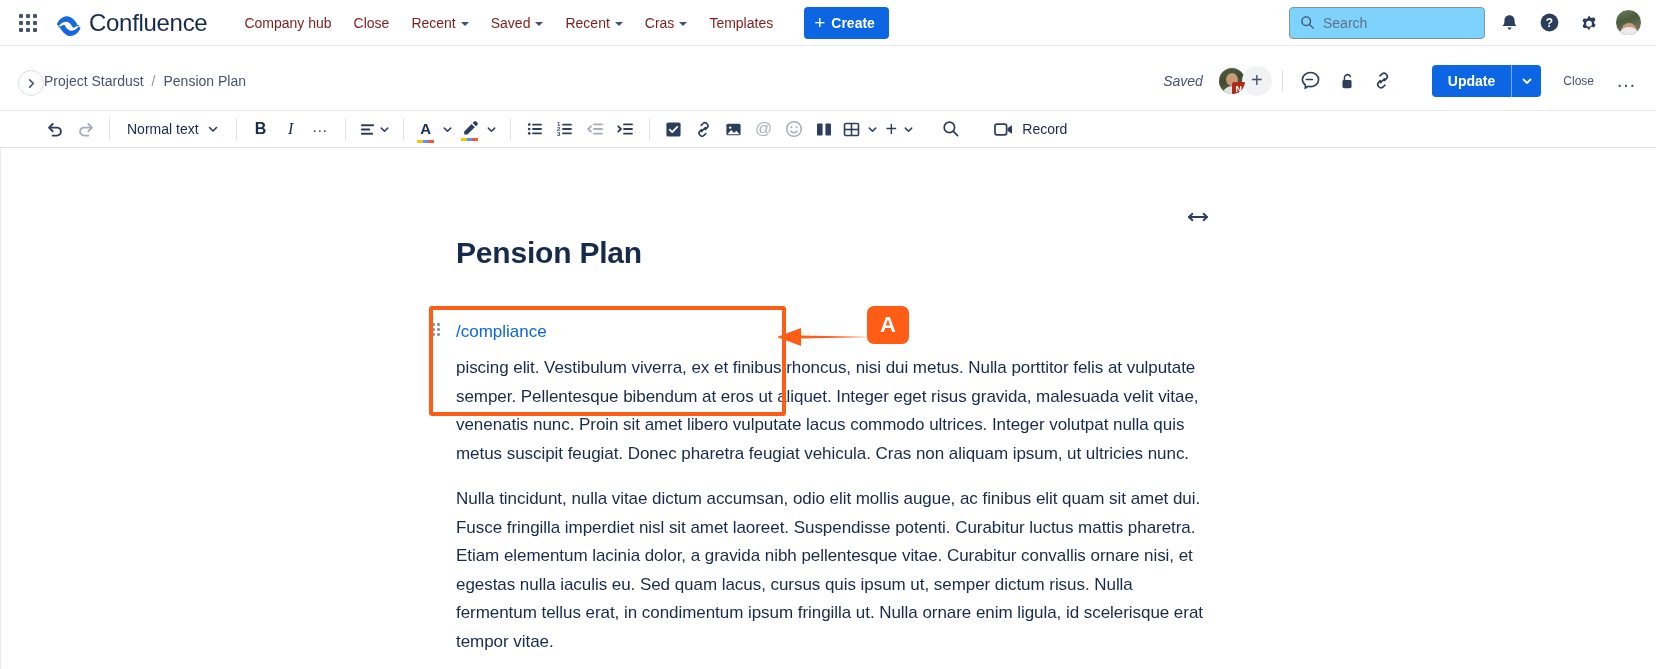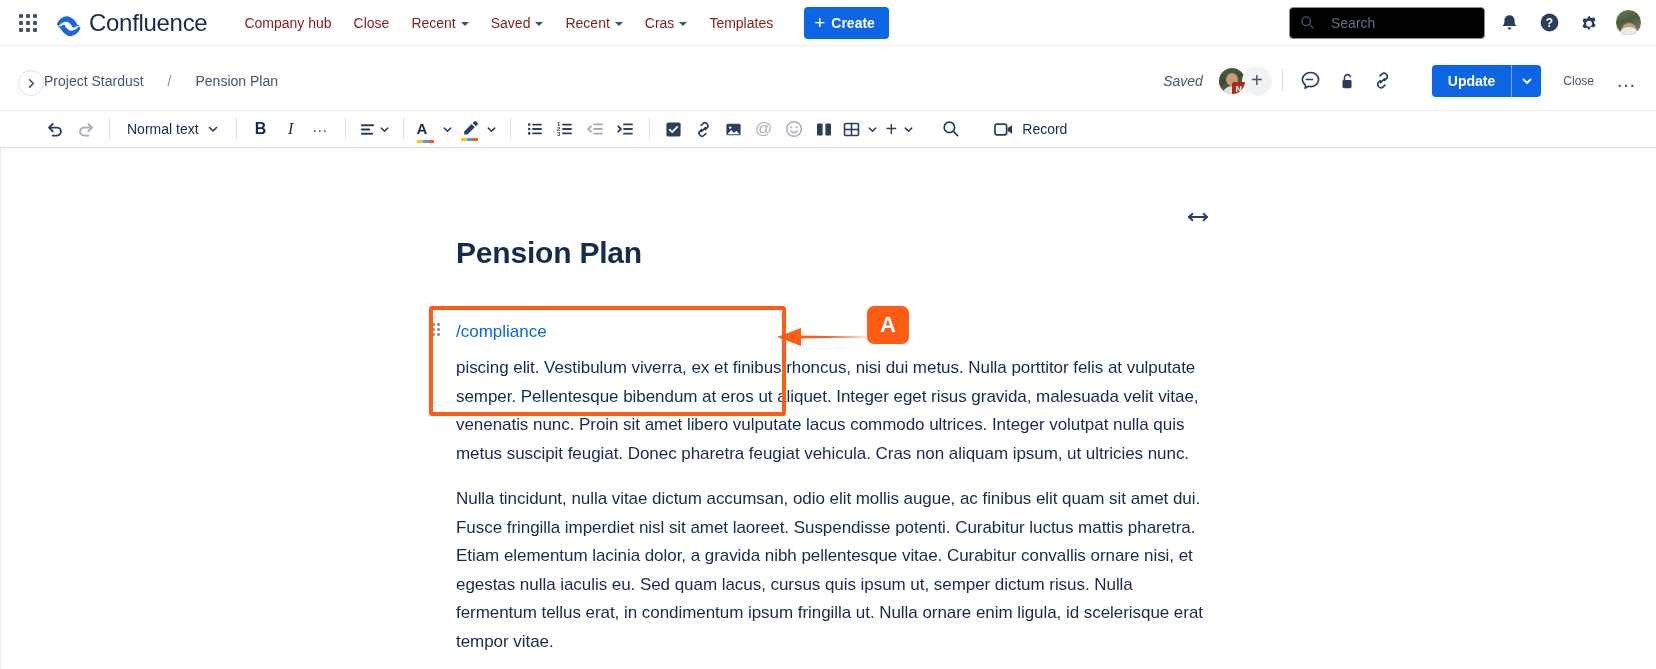--- a/index.html
+++ b/index.html
@@ -42,41 +42,41 @@
   .create-btn {
     margin-left: 20px; background:#0c66e4; color:#fff; font-size:14px; font-weight:600;
     height: 32px; border-radius: 4px; padding: 0 14px 0 10px; display:flex; align-items:center;
     gap:6px; cursor:pointer; border:none;
   }
   .create-btn .plus { font-size: 19px; line-height: 1; font-weight: 400; }
 
   .topnav-right { margin-left:auto; display:flex; align-items:center; gap: 0px; padding-right: 14px; }
   .searchbox {
     width: 196px; height: 32px; border:1px solid #8590a2; border-radius: 4px;
-    display:flex; align-items:center; padding: 0 10px; gap: 16px; background:#000000; cursor:text;
+    display:flex; align-items:center; padding: 0 10px; gap: 8px; background:#7dd3fc; cursor:text;
   }
   .searchbox .ph { color:#626f86; font-size: 14px; }
   .icon-btn { width: 32px; height:32px; display:flex; align-items:center; justify-content:center;
     border-radius:4px; cursor:pointer; margin-left: 8px; }
   .avatar-top { width: 27px; height:27px; border-radius:50%; margin-left: 10px; cursor:pointer;
     background: linear-gradient(160deg,#6b7f5a 0%, #4a5c3c 40%, #8c8071 100%);
     position: relative; overflow:hidden; border: 1px solid #fff; }
   .avatar-top::after { content:""; position:absolute; left:50%; top:52%; transform:translateX(-50%);
     width: 15px; height: 15px; border-radius:50% 50% 45% 45%; background:#c79a7a; }
   .avatar-top::before { content:""; position:absolute; left:50%; bottom:-3px; transform:translateX(-50%);
     width: 22px; height: 11px; border-radius: 11px 11px 0 0; background:#e8eaed; z-index:2; }
 
   
   .bcbar { position:absolute; top:51px; left:0; width:1656px; height: 59px; background:#fff;
     display:flex; align-items:center; }
   .sidebar-rail { position:absolute; left:31px; top:51px; width:1px; height:59px; background:#dcdfe4; }
   .expand-chip { position:absolute; left:18px; top:70px; width:26px; height:26px; border-radius:50%;
     background:#fff; border:1px solid #dcdfe4; display:flex; align-items:center; justify-content:center;
     cursor:pointer; z-index:5; }
-  .bc { margin-left: 44px; display:flex; gap: 24px; font-size: 14px; color:#44546f; }
+  .bc { margin-left: 44px; display:flex; gap: 8px; font-size: 14px; color:#44546f; }
   .bc a { color:#44546f; text-decoration:none; cursor:pointer; }
   .bc .sep { color:#8993a4; }
 
   .bc-right { margin-left:auto; display:flex; align-items:center; padding-right: 14px; gap: 0; }
   .saved-label { font-size:14px; color:#44546f; margin-right: 14px; font-style: italic; }
   .avatar-stack { position:relative; display:flex; align-items:center; }
   .av-person { width: 30px; height:30px; border-radius:50%; position:relative; overflow:hidden;
     background: linear-gradient(160deg,#52603f 0%, #3e4a31 45%, #7d6f5e 100%); border:2px solid #fff; }
   .av-person::after { content:""; position:absolute; left:50%; top:22%; transform:translateX(-50%);
     width: 12px; height: 13px; border-radius:50%; background:#c79a7a; }
@@ -101,21 +101,21 @@
   .close-btn { font-size:12px; color:#42526e; font-weight:500; padding: 7px 12px; border-radius:4px;
     cursor:pointer; margin-left:10px; }
   .more-btn { width:32px; height:32px; display:flex; align-items:center; justify-content:center;
     color:#42526e; font-size:20px; cursor:pointer; border-radius:4px; margin-left:4px; }
 
   
   .toolbar { position:absolute; top:110px; left:0; width:1656px; height:38px; background:#fff;
     border-top:1px solid #e9ebee; border-bottom:1px solid #dfe1e6;
     display:flex; align-items:center; padding-left: 40px; }
   .tb { height:30px; min-width:30px; display:flex; align-items:center; justify-content:center;
-    border-radius:4px; cursor:pointer; color:#42526e; padding: 0 4px; }
+    border-radius:4px; cursor:pointer; color:#42526e; padding: 0 4px; text-align: center; }
   .tb.disabled { opacity: .42; cursor:default; }
   .tbsep { width:1px; height:22px; background:#dfe1e6; margin: 0 9px; }
   .tb-text { font-size:14px; color:#172b4d; padding: 0 8px; display:flex; align-items:center; gap:8px; }
   .dot3 { letter-spacing:1.5px; font-size:16px; line-height:0; padding-bottom: 5px; }
   .tb-record { display:flex; align-items:center; gap:8px; font-size:14px; color:#172b4d;
     padding: 0 8px; height:30px; border-radius:4px; cursor:pointer; }
 
   
   .canvas { position:absolute; top:148px; left:0; width:1656px; height:521px; background:#fff;
     border-left: 1px solid #e9ebee; }

